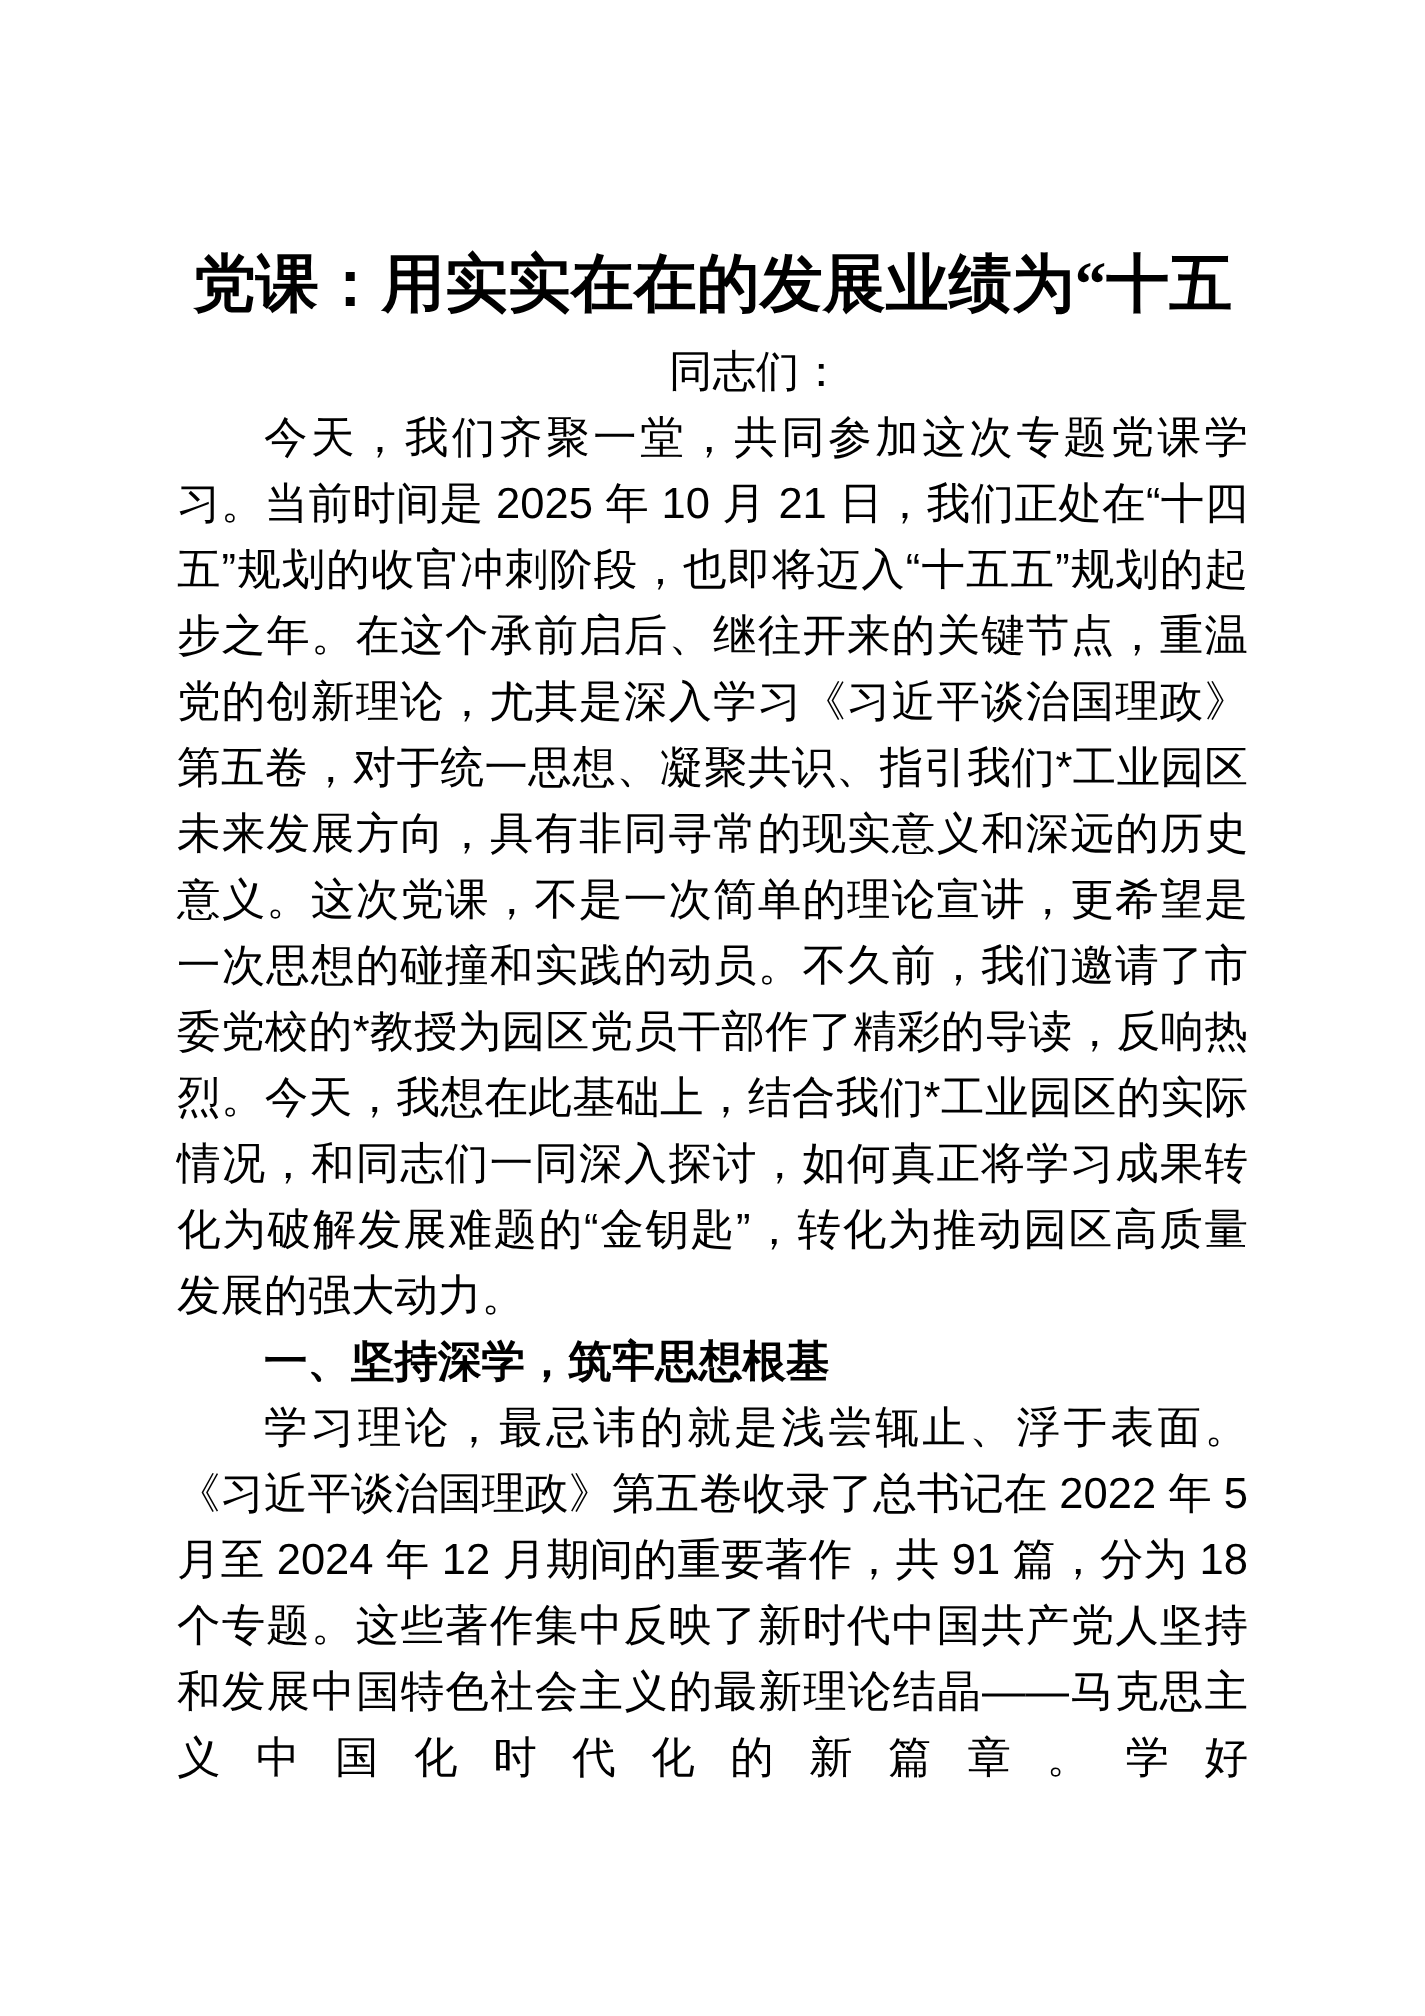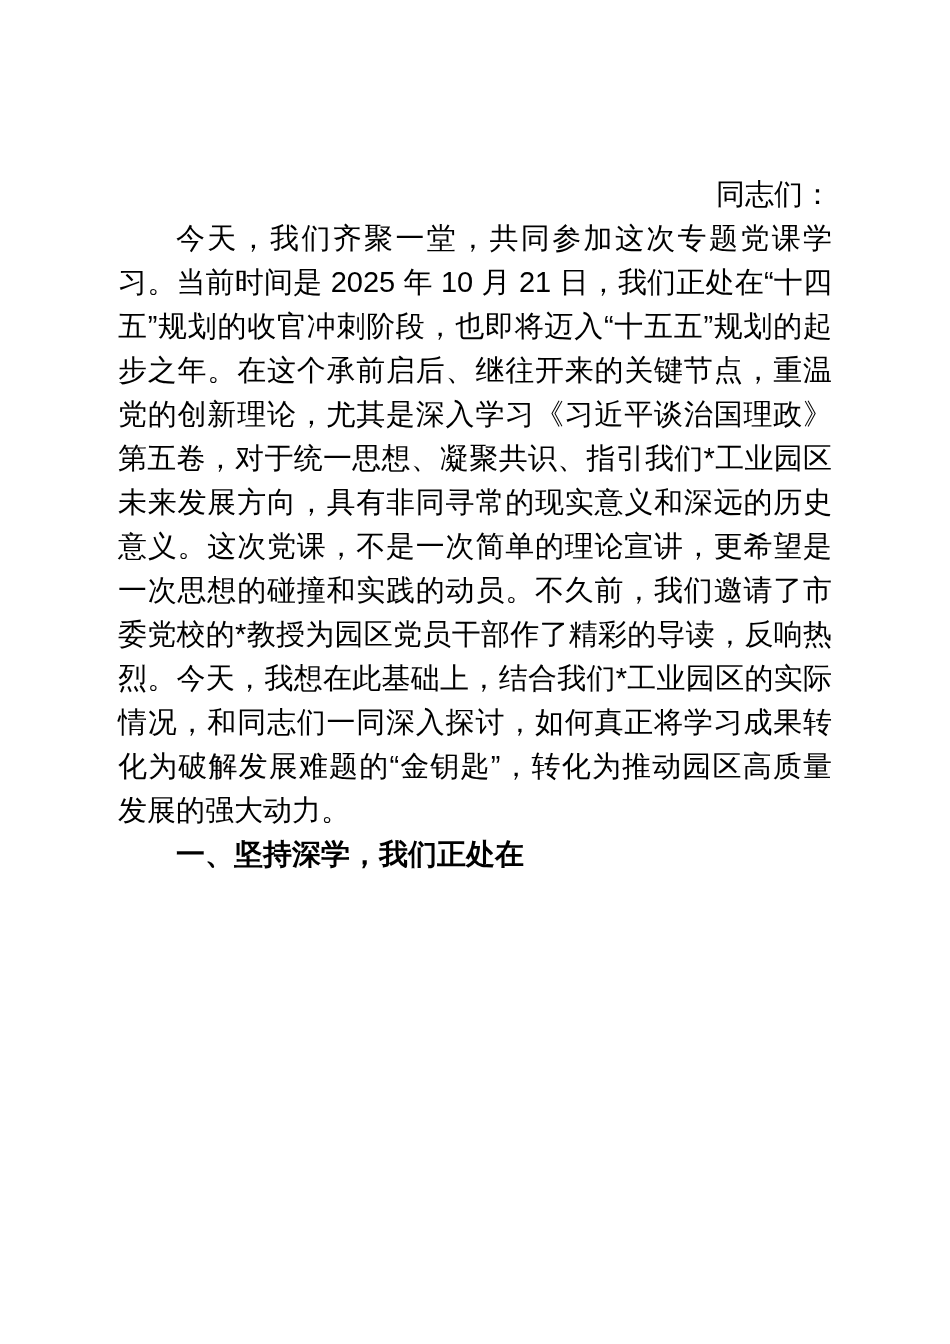--- a/index.html
+++ b/index.html
@@ -40,34 +40,36 @@
     font-family: "Liberation Sans", "DejaVu Sans", sans-serif;
     font-size: 29px;
     line-height: 44px;
     margin: 0;
     text-indent: 2em;
     text-align: justify;
     color: #000000;
     letter-spacing: 0;
   }
   .para.salutation {
-    text-align: right;
+    text-align: center;
   }
   .para.heading {
     font-weight: 700;
     text-align: left;
   }
   .para.continued {
     text-align-last: justify;
   }
 </style>
 </head>
 <body>
 
 <div class="page">
   <h1 class="doc-title">
+    <span class="t-line">党课：用实实在在的发展业绩为“十五</span>
   </h1>
   <div class="doc-body" id="doc-body">
       <p class="para salutation">同志们：</p>
       <p class="para body">今天，我们齐聚一堂，共同参加这次专题党课学习。当前时间是 2025 年 10 月 21 日，我们正处在“十四五”规划的收官冲刺阶段，也即将迈入“十五五”规划的起步之年。在这个承前启后、继往开来的关键节点，重温党的创新理论，尤其是深入学习《习近平谈治国理政》第五卷，对于统一思想、凝聚共识、指引我们*工业园区未来发展方向，具有非同寻常的现实意义和深远的历史意义。这次党课，不是一次简单的理论宣讲，更希望是一次思想的碰撞和实践的动员。不久前，我们邀请了市委党校的*教授为园区党员干部作了精彩的导读，反响热烈。今天，我想在此基础上，结合我们*工业园区的实际情况，和同志们一同深入探讨，如何真正将学习成果转化为破解发展难题的“金钥匙”，转化为推动园区高质量发展的强大动力。</p>
-      <p class="para heading">一、坚持深学，我们正处在</p>
+      <p class="para heading">一、坚持深学，筑牢思想根基</p>
+      <p class="para body continued">学习理论，最忌讳的就是浅尝辄止、浮于表面。《习近平谈治国理政》第五卷收录了总书记在 2022 年 5 月至 2024 年 12 月期间的重要著作，共 91 篇，分为 18 个专题。这些著作集中反映了新时代中国共产党人坚持和发展中国特色社会主义的最新理论结晶——马克思主义中国化时代化的新篇章。学好</p>
     </div>
 </div>
 
 </body></html>

